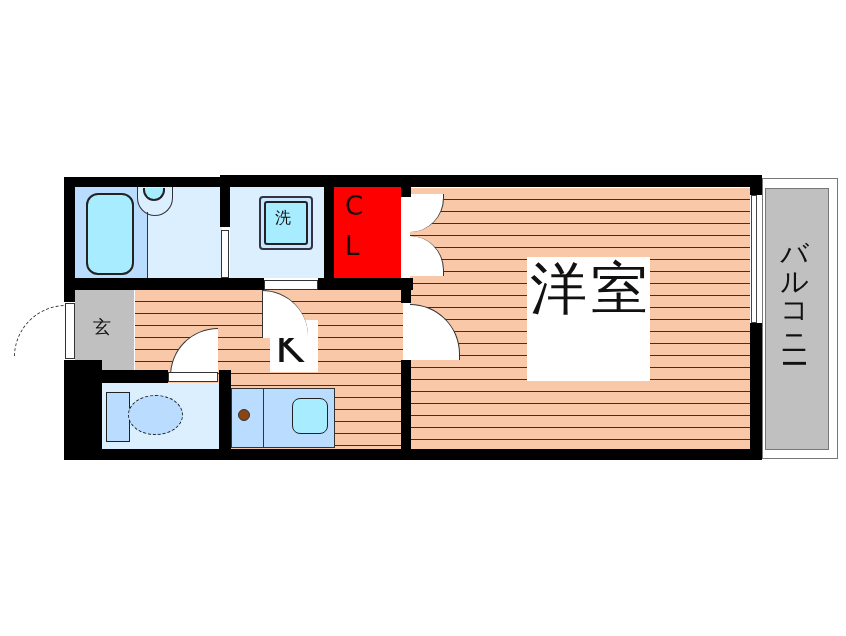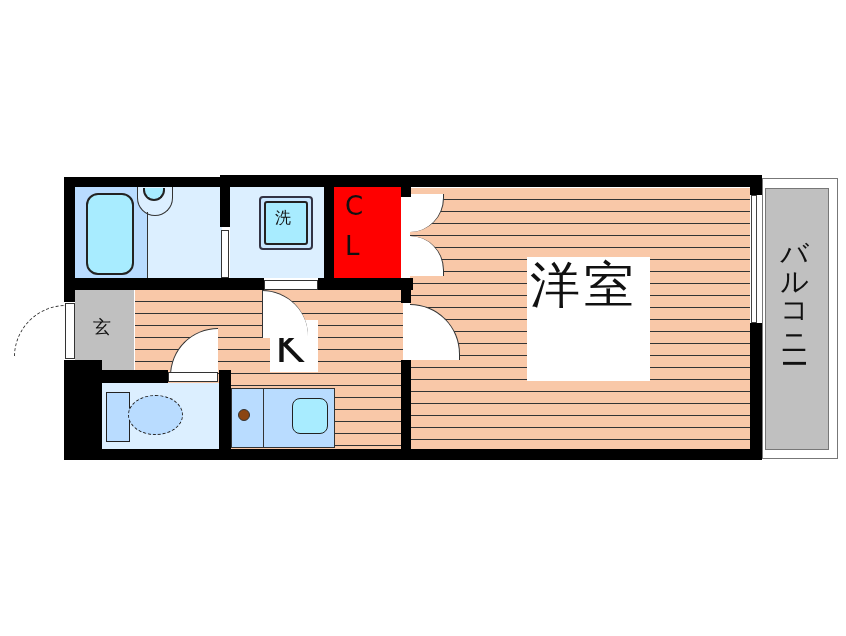--- a/index.html
+++ b/index.html
@@ -50,21 +50,21 @@
   <div class="abs" style="left:231px;top:388px;width:104px;height:60px;background:#b9dcff;border:1px solid #333;box-sizing:border-box;"></div>
   <div class="abs" style="left:263px;top:388px;width:1px;height:60px;background:#333;"></div>
   <div class="abs" style="left:238px;top:409px;width:12px;height:12px;background:#8b4513;border-radius:50%;border:1px solid #333;box-sizing:border-box;"></div>
   <div class="abs" style="left:292px;top:398px;width:36px;height:36px;background:#a8ecff;border:1px solid #222;border-radius:8px;box-sizing:border-box;"></div>
 
   <div class="abs" style="left:270px;top:320px;width:48px;height:52px;background:#fff;"></div>
   <div class="lbl" style="left:275px;top:325px;font-size:44px;">K</div>
   <div class="abs" style="left:262px;top:290px;width:46px;height:48px;background:#fff;border-left:1px solid #333;border-top:1px solid #333;border-radius:0 48px 0 0;box-sizing:border-box;"></div>
 
   <div class="abs" style="left:527px;top:257px;width:123px;height:124px;background:#fff;"></div>
-  <div class="lbl" style="left:530px;top:260px;font-size:50px;letter-spacing:4px;">洋室</div>
+  <div class="lbl" style="left:530px;top:260px;font-size:57px;letter-spacing:4px;">洋室</div>
 
   <div class="abs" style="left:410px;top:194px;width:34px;height:38px;background:#fff;border-right:1px solid #333;border-radius:0 0 38px 0;box-sizing:border-box;"></div>
   <div class="abs" style="left:410px;top:236px;width:34px;height:40px;background:#fff;border-right:1px solid #333;border-radius:0 40px 0 0;box-sizing:border-box;"></div>
   <div class="abs" style="left:410px;top:304px;width:50px;height:56px;background:#fff;border-right:1px solid #333;border-top:1px solid #333;border-radius:0 56px 0 0;box-sizing:border-box;"></div>
 
   <div class="abs" style="left:762px;top:178px;width:76px;height:281px;background:#fff;border:1px solid #777;box-sizing:border-box;"></div>
   <div class="abs" style="left:765px;top:188px;width:64px;height:262px;background:#c0c0c0;border:1px solid #777;box-sizing:border-box;"></div>
   <div class="lbl" style="left:784px;top:222px;width:24px;font-size:28px;writing-mode:vertical-rl;">バルコニー</div>
   <div class="abs" style="left:751px;top:195px;width:6px;height:128px;background:#fff;border:1px solid #444;box-sizing:border-box;"></div>
 

